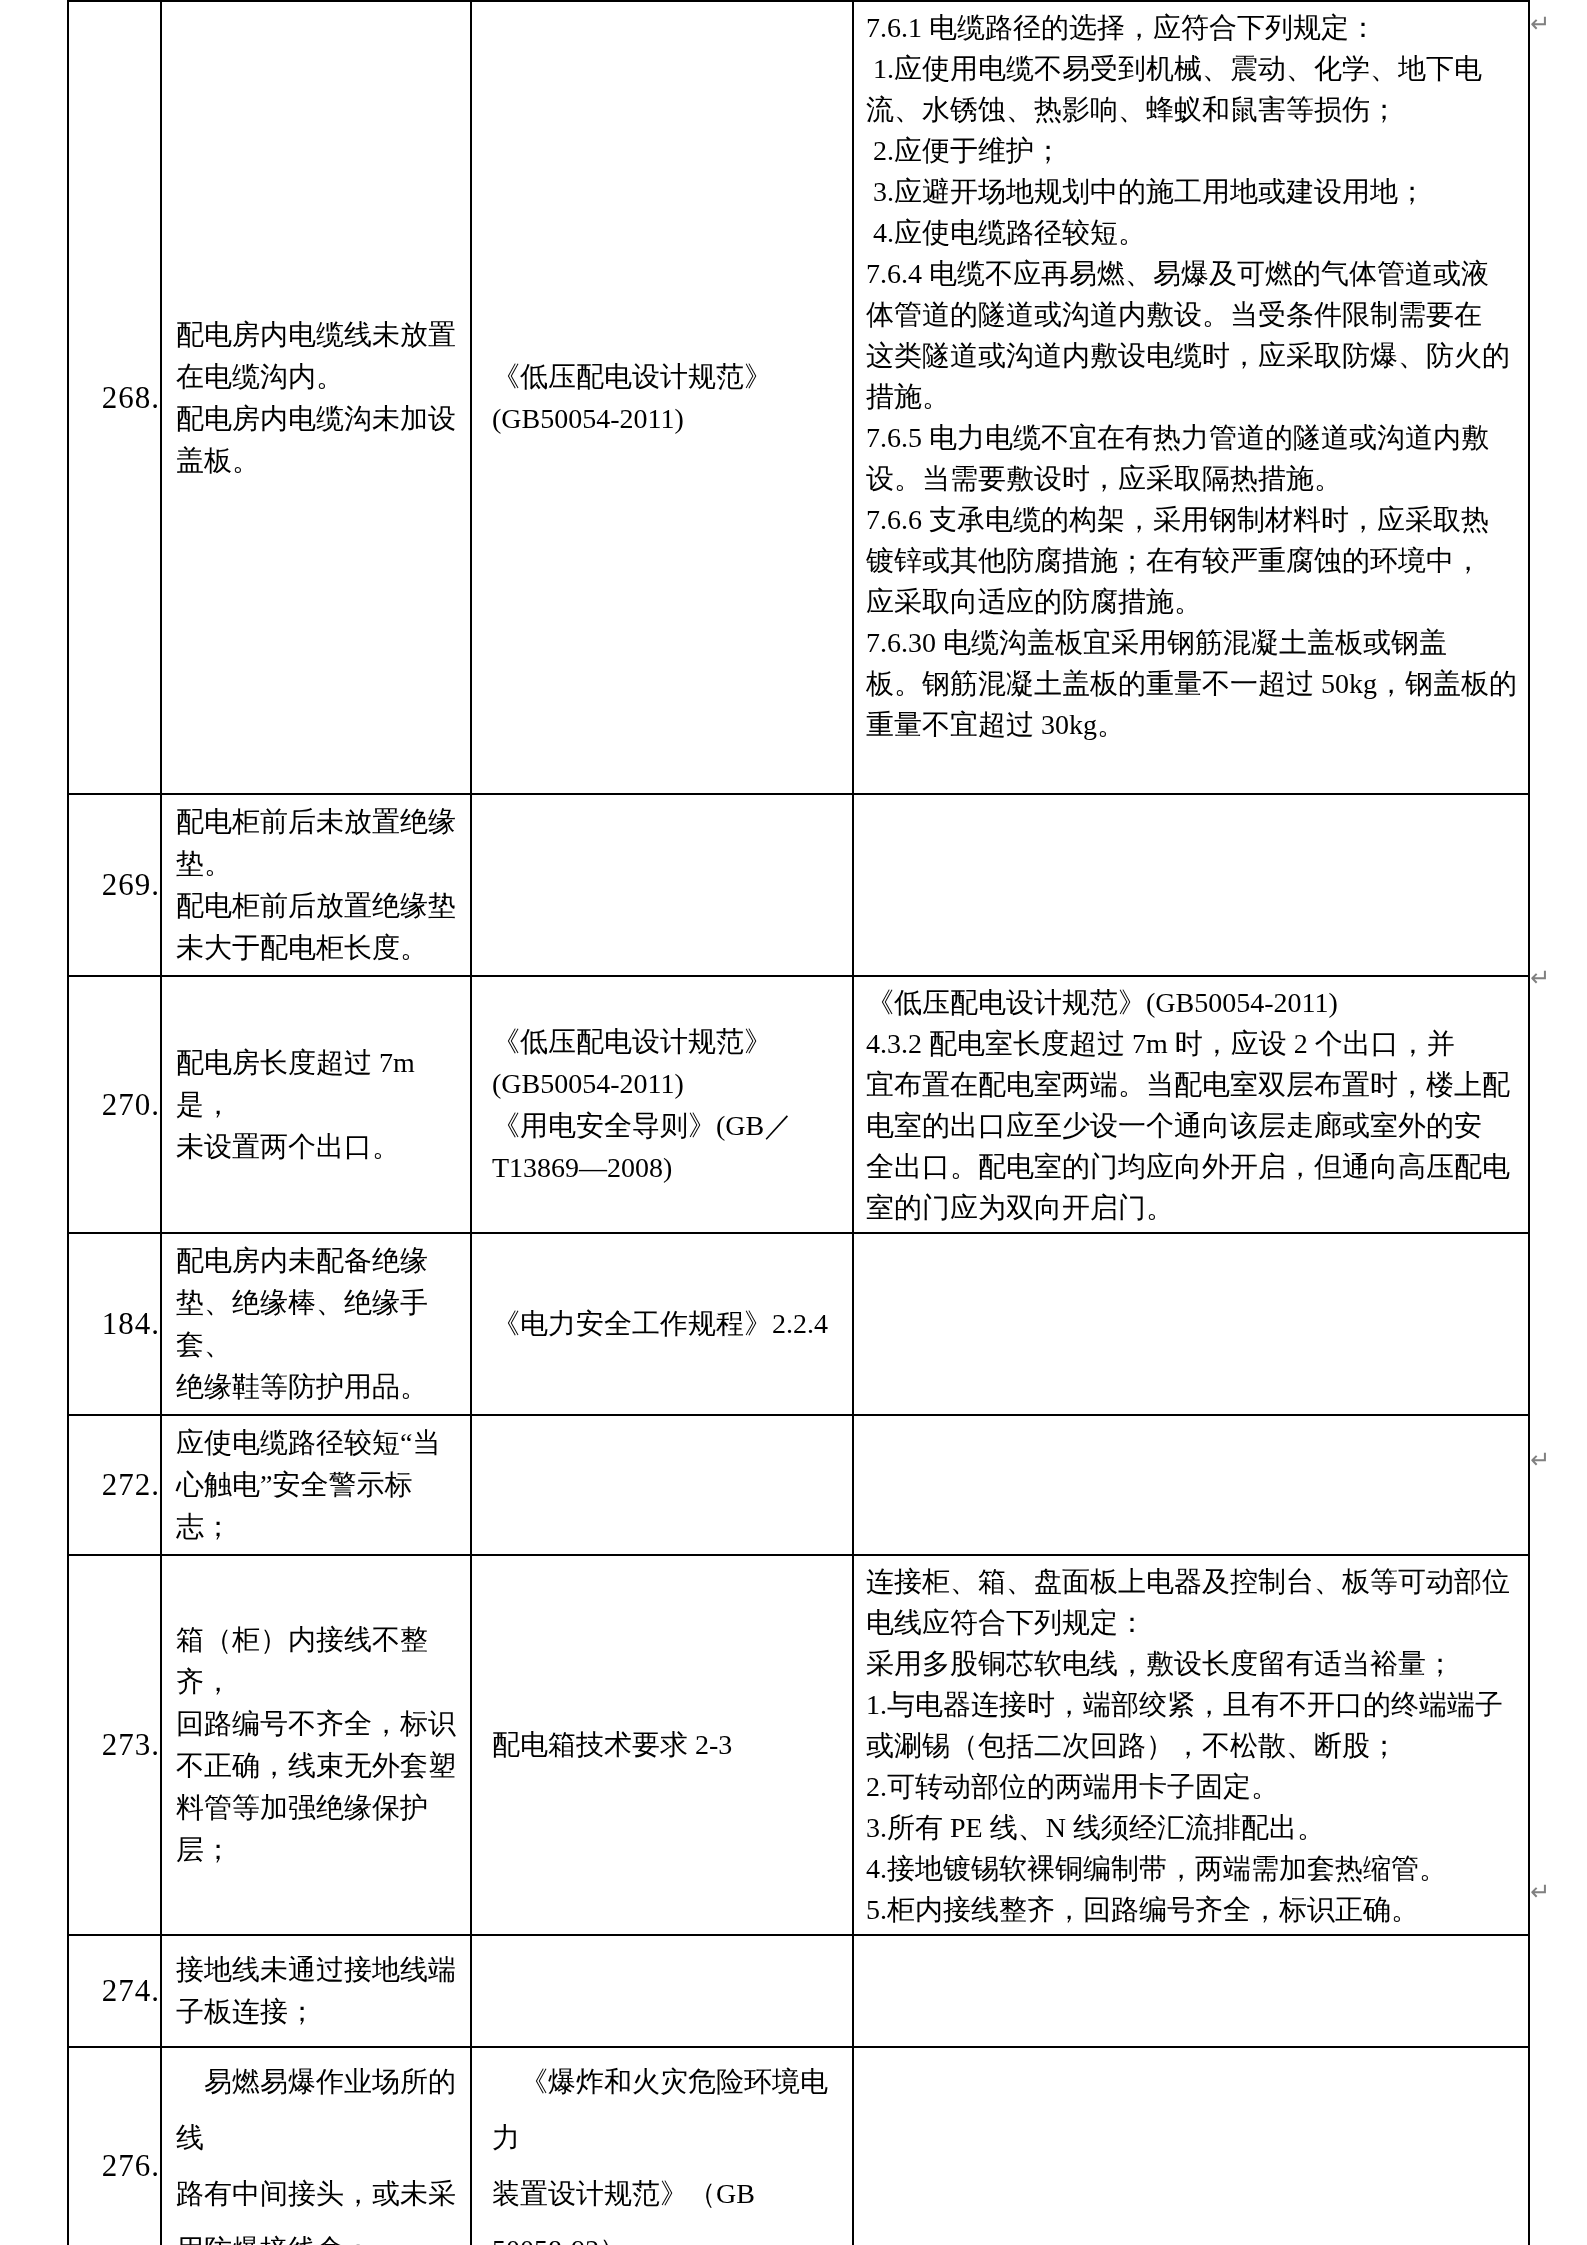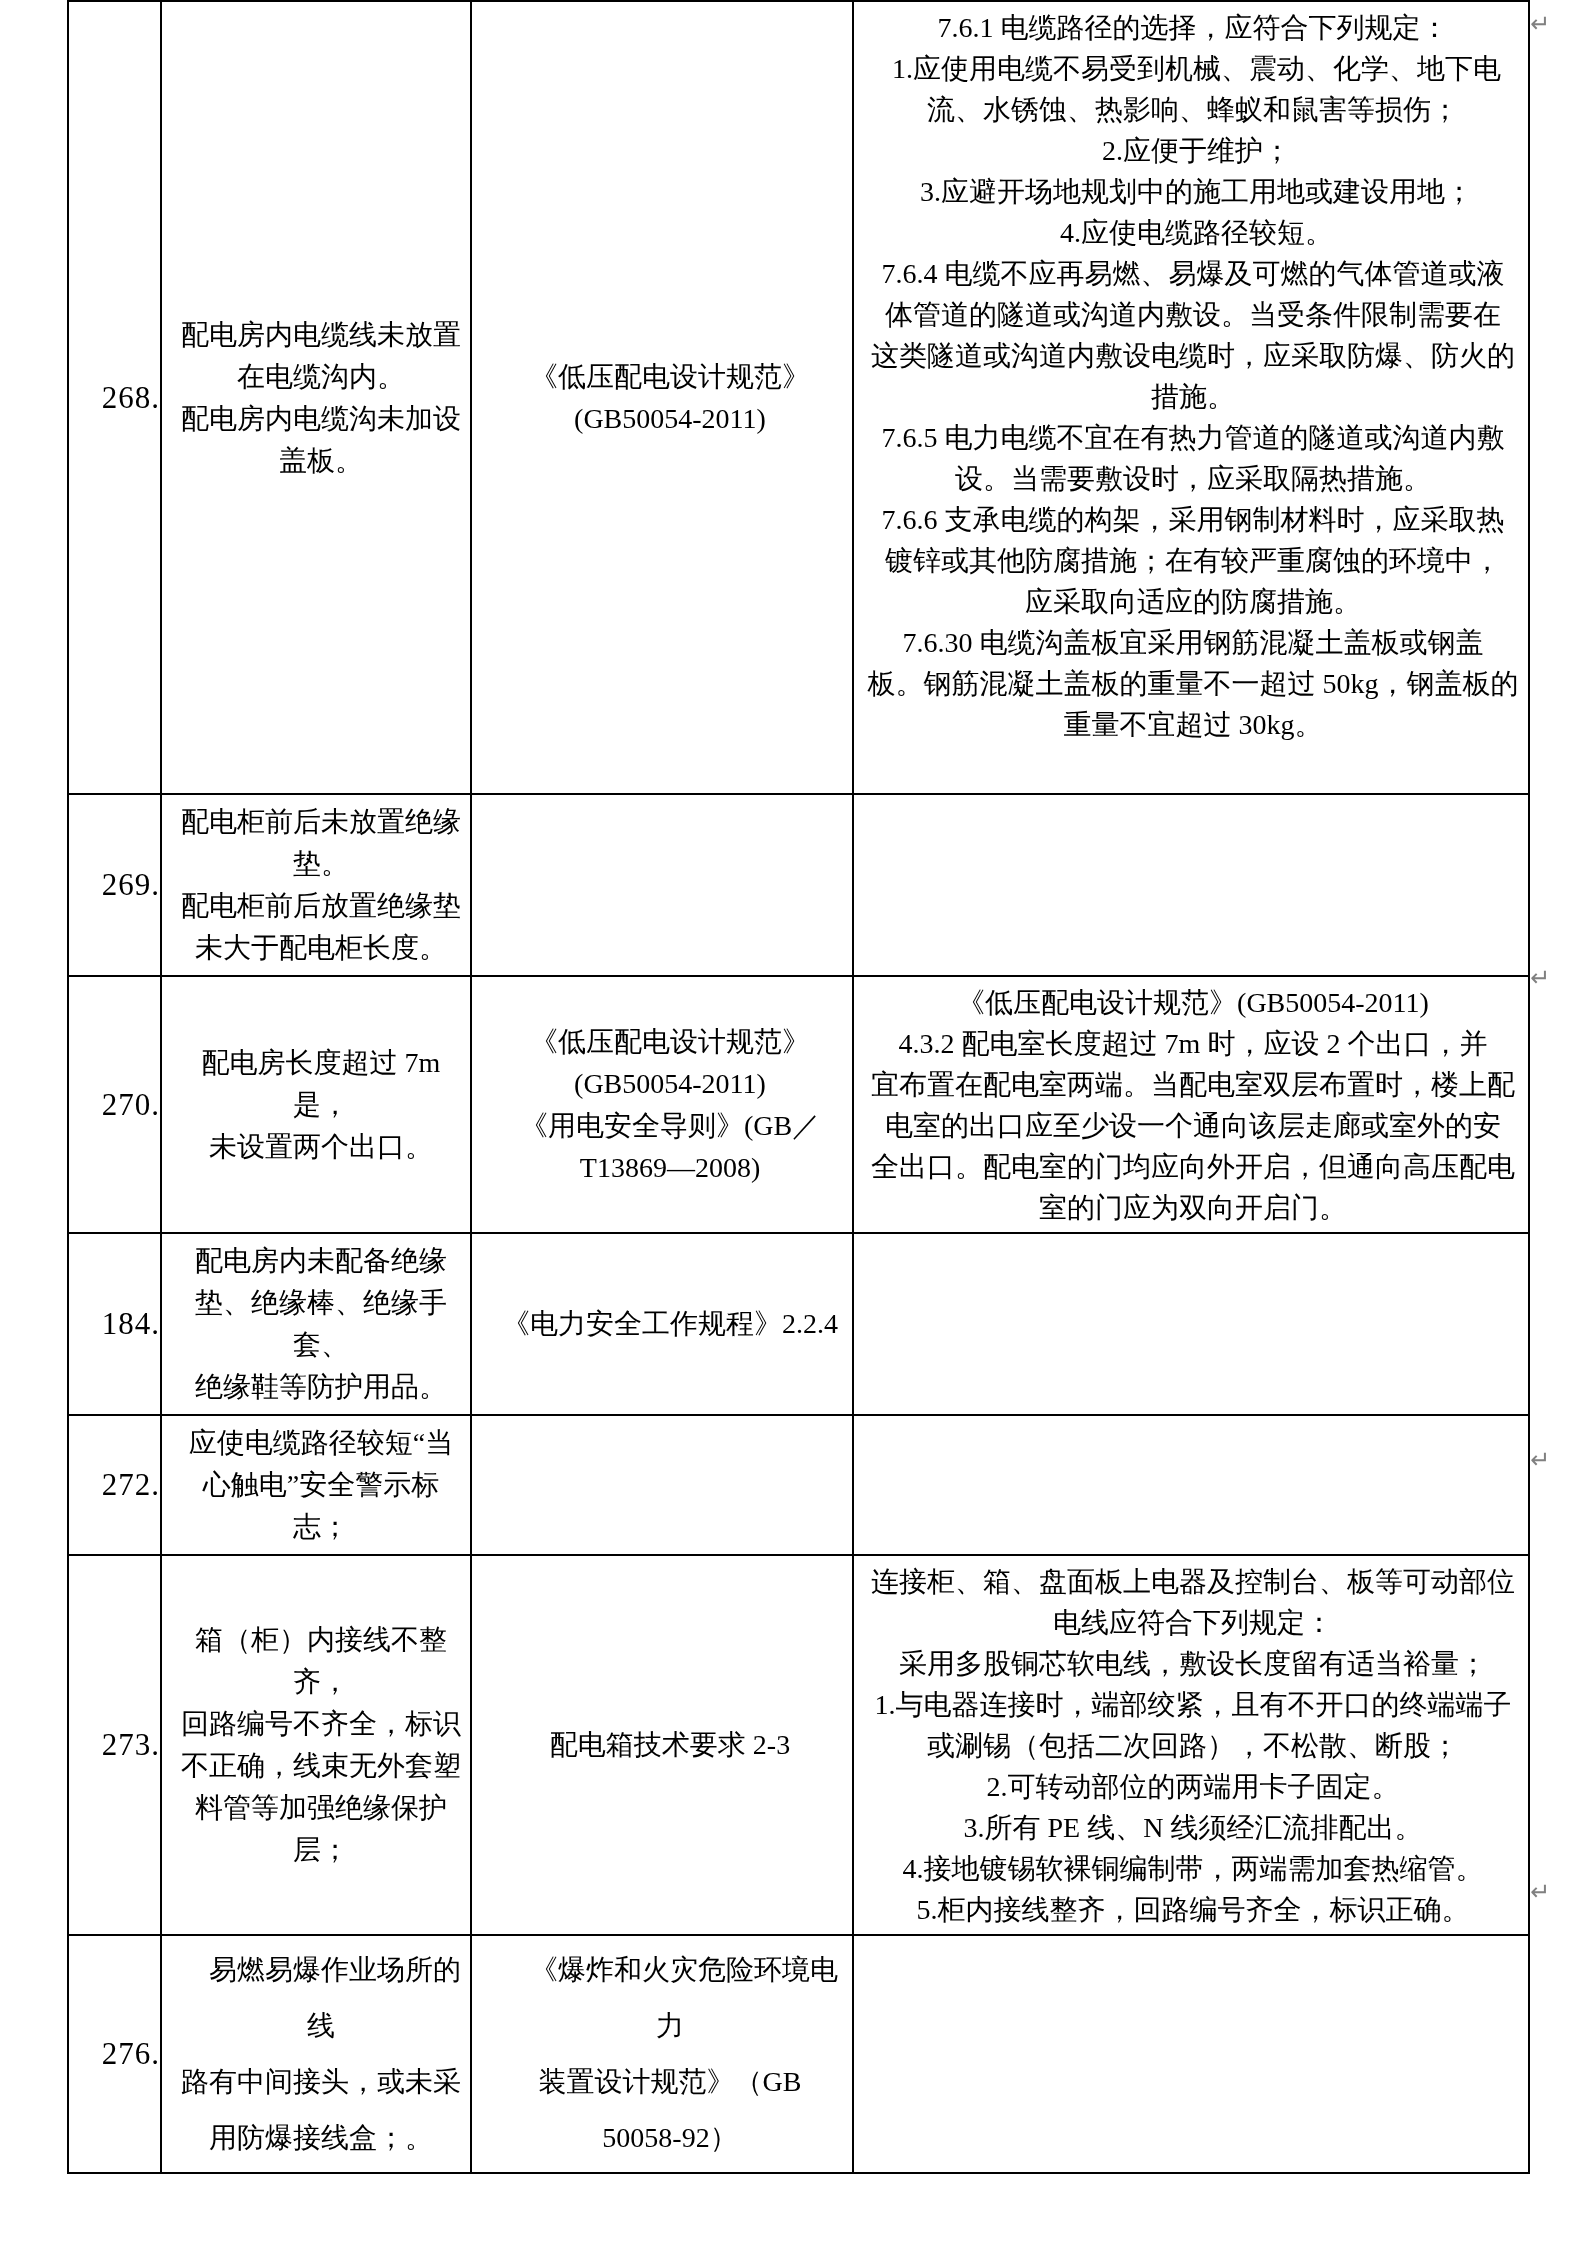--- a/index.html
+++ b/index.html
@@ -20,21 +20,20 @@
     left: 67px;
     top: 0px;
     width: 1461px;
     border-collapse: collapse;
     table-layout: fixed;
   }
   td {
     border: 2px solid #000000;
     padding: 0;
     overflow: hidden;
-    text-align: center;
   }
   td.num {
     text-align: right;
     vertical-align: middle;
     font-size: 31px;
     letter-spacing: 1px;
   }
   td.problem {
     vertical-align: middle;
     font-size: 28px;
@@ -162,20 +161,27 @@
       <td class="detail">连接柜、箱、盘面板上电器及控制台、板等可动部位
 电线应符合下列规定：
 采用多股铜芯软电线，敷设长度留有适当裕量；
 1.与电器连接时，端部绞紧，且有不开口的终端端子
 或涮锡（包括二次回路），不松散、断股；
 2.可转动部位的两端用卡子固定。
 3.所有 PE 线、N 线须经汇流排配出。
 4.接地镀锡软裸铜编制带，两端需加套热缩管。
 5.柜内接线整齐，回路编号齐全，标识正确。</td>
     </tr>
+    <tr style="height:112px">
+      <td class="num">274.</td>
+      <td class="problem">接地线未通过接地线端
+子板连接；</td>
+      <td class="standard"></td>
+      <td class="detail"></td>
+    </tr>
     <tr class="row-276" style="height:190px">
       <td class="num">276.</td>
       <td class="problem">　易燃易爆作业场所的线
 路有中间接头，或未采
 用防爆接线盒；。</td>
       <td class="standard">　《爆炸和火灾危险环境电力
 装置设计规范》（GB
 50058-92）</td>
       <td class="detail"></td>
     </tr>

